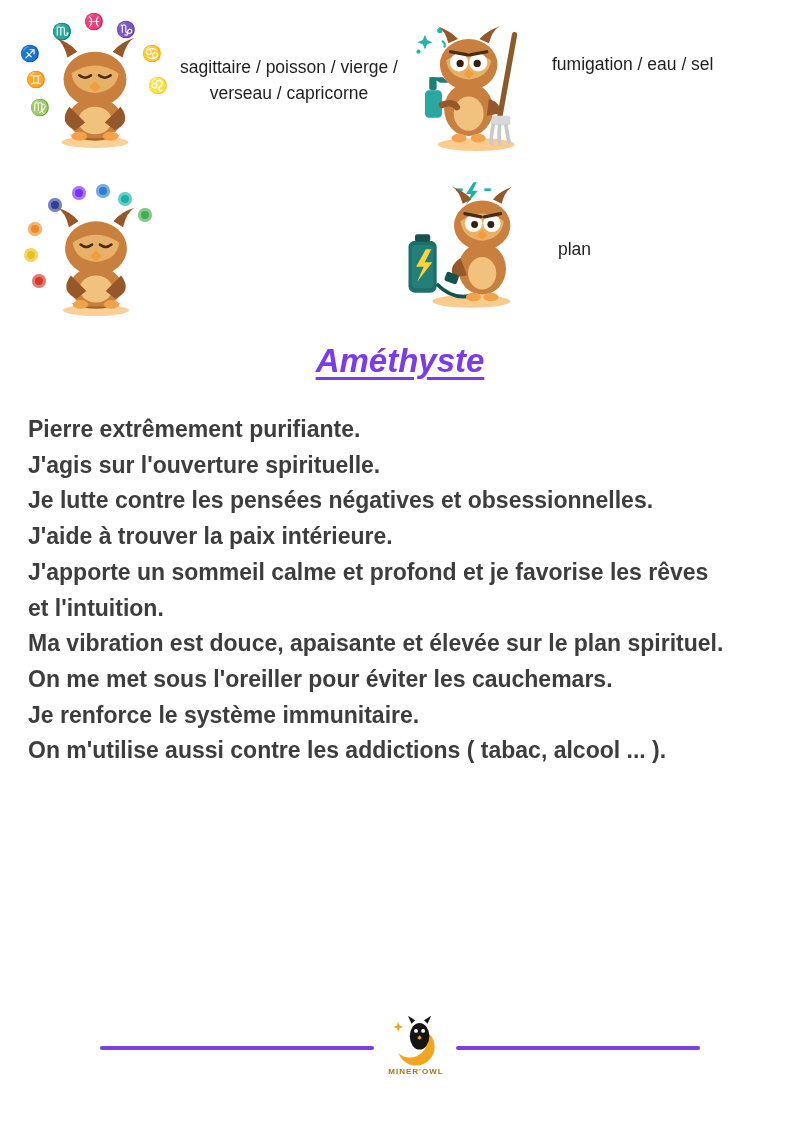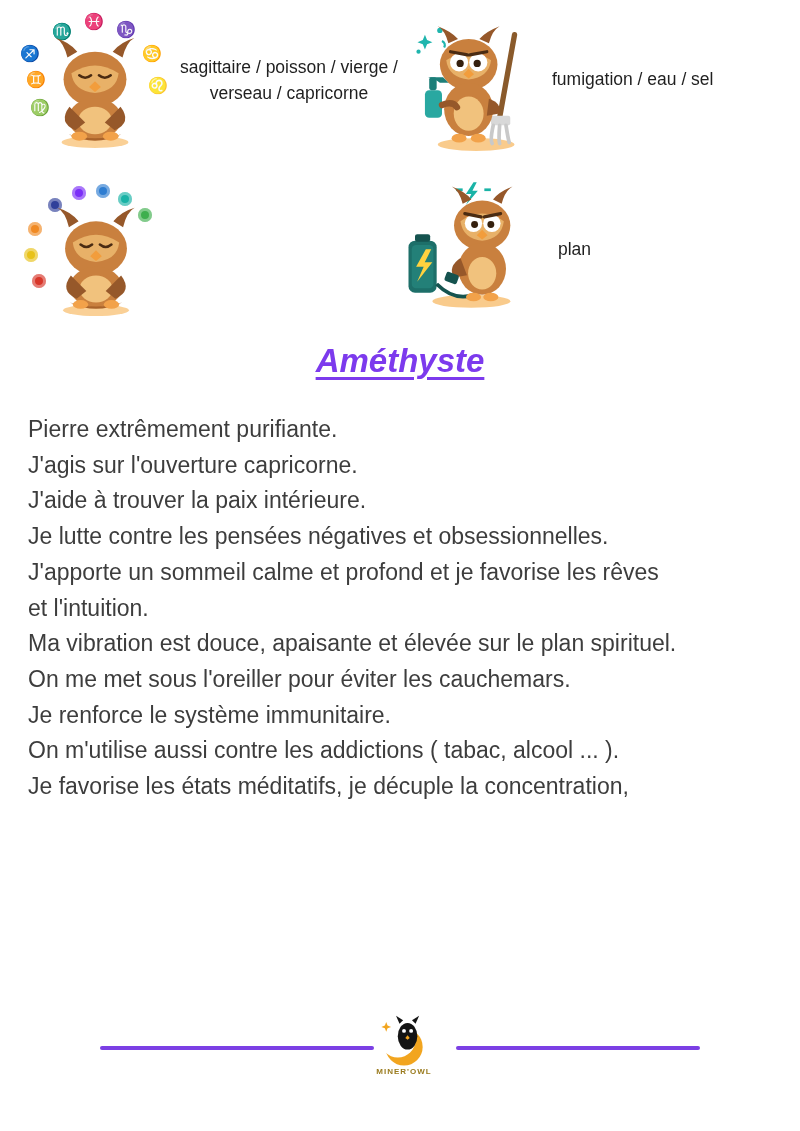--- a/index.html
+++ b/index.html
@@ -54,21 +54,21 @@
   .d7 { left: 14px;  top: 96px; background: #d8372a; }
 
   
   .card-label {
     position: absolute;
     font-size: 17.5px;
     line-height: 26px;
     color: #1f1f1f;
   }
   .label-zodiac { left: 160px; top: 54px;  width: 258px; text-align: center; }
-  .label-fumig  { left: 552px; top: 66px;  width: 210px; }
+  .label-fumig  { left: 552px; top: 51px;  width: 210px; }
   .label-chakra { left: 188px; top: 236px; width: 220px; }
   .label-lune   { left: 558px; top: 236px; width: 120px; }
 
   
   .title {
     position: absolute;
     left: 0; top: 342px;
     width: 800px;
     text-align: center;
     font-size: 33px;
@@ -81,35 +81,35 @@
 
   
   .body-text {
     position: absolute;
     left: 28px; top: 412px;
     width: 772px;
     font-size: 23px;
     line-height: 35.7px;
     color: #3d3d3d;
   }
-  .body-line { white-space: nowrap; }
+  .body-line { white-space: nowrap; font-weight: bold; }
 
   
   .divider {
     position: absolute;
     top: 1046px;
     height: 4px;
     background: #7b3fe4;
     border-radius: 2px;
   }
   .divider-left  { left: 100px; width: 274px; }
   .divider-right { left: 456px; width: 244px; }
   .logo {
     position: absolute;
-    left: 361px; top: 1006px;
+    left: 373px; top: 1006px;
     width: 86px; height: 90px;
     text-align: center;
   }
   .logo svg { display: block; margin: 0 auto; }
   .brand {
     font-size: 8px;
     font-weight: bold;
     letter-spacing: 1px;
     color: #9a7b1e;
     margin-top: -3px;
@@ -238,30 +238,29 @@
       <ellipse cx="66" cy="108" rx="7" ry="4" fill="#f2a24a"></ellipse>
       <ellipse cx="82" cy="108" rx="7" ry="4" fill="#f2a24a"></ellipse>
     </svg>
   </div>
   <div class="card-label label-lune">plan</div>
 
   <h1 class="title">Améthyste</h1>
 
   <div class="body-text">
     <div class="body-line">Pierre extrêmement purifiante.</div>
-    <div class="body-line">J'agis sur l'ouverture capricorne.</div>
+    <div class="body-line">J'agis sur l'ouverture spirituelle.</div>
+    <div class="body-line">Je lutte contre les pensées négatives et obsessionnelles.</div>
     <div class="body-line">J'aide à trouver la paix intérieure.</div>
-    <div class="body-line">Je lutte contre les pensées négatives et obsessionnelles.</div>
     <div class="body-line">J'apporte un sommeil calme et profond et je favorise les rêves</div>
     <div class="body-line">et l'intuition.</div>
     <div class="body-line">Ma vibration est douce, apaisante et élevée sur le plan spirituel.</div>
     <div class="body-line">On me met sous l'oreiller pour éviter les cauchemars.</div>
     <div class="body-line">Je renforce le système immunitaire.</div>
     <div class="body-line">On m'utilise aussi contre les addictions ( tabac, alcool ... ).</div>
-    <div class="body-line">Je favorise les états méditatifs, je décuple la concentration,</div>
   </div>
 
   <div class="divider divider-left"></div>
   <div class="divider divider-right"></div>
 
   <div class="logo">
     <svg viewBox="0 0 64 72" width="58" height="64">
       <circle cx="32" cy="46" r="21" fill="#f2a51f"></circle>
       <circle cx="25" cy="38" r="20" fill="#ffffff"></circle>
       <path d="M27 20 l-4 -9 l8 5Z" fill="#141414"></path>

